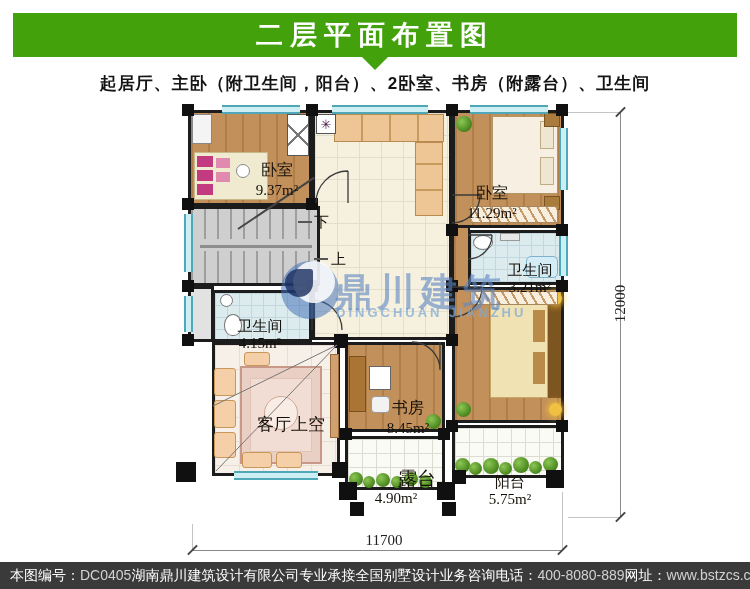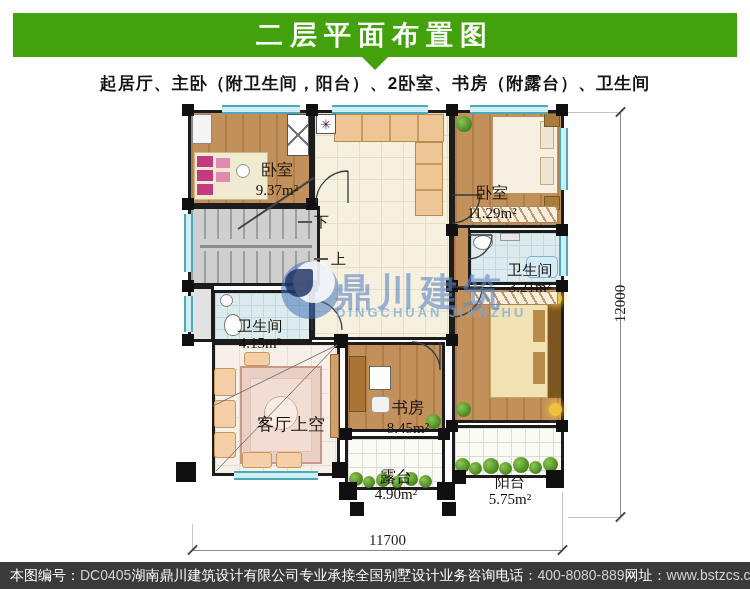--- a/index.html
+++ b/index.html
@@ -230,21 +230,21 @@
   </div>
   <div class="rlabel" style="left:368px;top:372px;width:80px;">
     <div class="rname">书房</div>
     <div class="rarea">8.45m²</div>
   </div>
   <div class="rlabel" style="left:470px;top:448px;width:80px;line-height:1.1;">
     <div class="rname" style="font-size:15px;">阳台</div>
     <div class="rarea">5.75m²</div>
   </div>
   <div class="rlabel" style="left:356px;top:442px;width:80px;line-height:1.15;">
-    <div class="rname" style="font-size:16px;">露台</div>
+    <div class="rname" style="font-size:19px;text-align:right;">露台</div>
     <div class="rarea">4.90m²</div>
   </div>
 
   <div class="abs wm-circle">
     <div class="wm-cres"></div>
     <div class="wm-dot"></div>
   </div>
   <div class="abs wm-en">DINGCHUAN JIANZHU</div>
   <div class="abs wm-cn">鼎川建筑</div>
 
@@ -253,21 +253,21 @@
   <div class="dimline" style="left:620px;top:112px;width:1px;height:406px;"></div>
   <div class="slash" style="left:614px;top:111px;transform:rotate(-45deg);"></div>
   <div class="slash" style="left:614px;top:516px;transform:rotate(-45deg);"></div>
   <div class="dimtext" style="left:590px;top:295px;width:60px;transform:rotate(-90deg);">12000</div>
 
   <div class="dimext" style="left:192px;top:524px;width:1px;height:26px;"></div>
   <div class="dimext" style="left:562px;top:492px;width:1px;height:58px;"></div>
   <div class="dimline" style="left:192px;top:550px;width:370px;height:1px;"></div>
   <div class="slash" style="left:186px;top:549px;transform:rotate(-45deg);"></div>
   <div class="slash" style="left:556px;top:549px;transform:rotate(-45deg);"></div>
-  <div class="dimtext" style="left:346px;top:532px;width:60px;text-align:right;">11700</div>
+  <div class="dimtext" style="left:354px;top:532px;width:60px;">11700</div>
 
   <div class="abs footer">
     <span><span>本图编号：</span><span class="fval">DC0405</span></span>
     <span><span>湖南鼎川建筑设计有限公司专业承接全国别墅设计业务</span></span>
     <span><span>咨询电话：</span><span class="fval">400-8080-889</span></span>
     <span><span>网址：</span><span class="fval">www.bstzcs.com</span></span>
   </div>
 
 </div>
 

